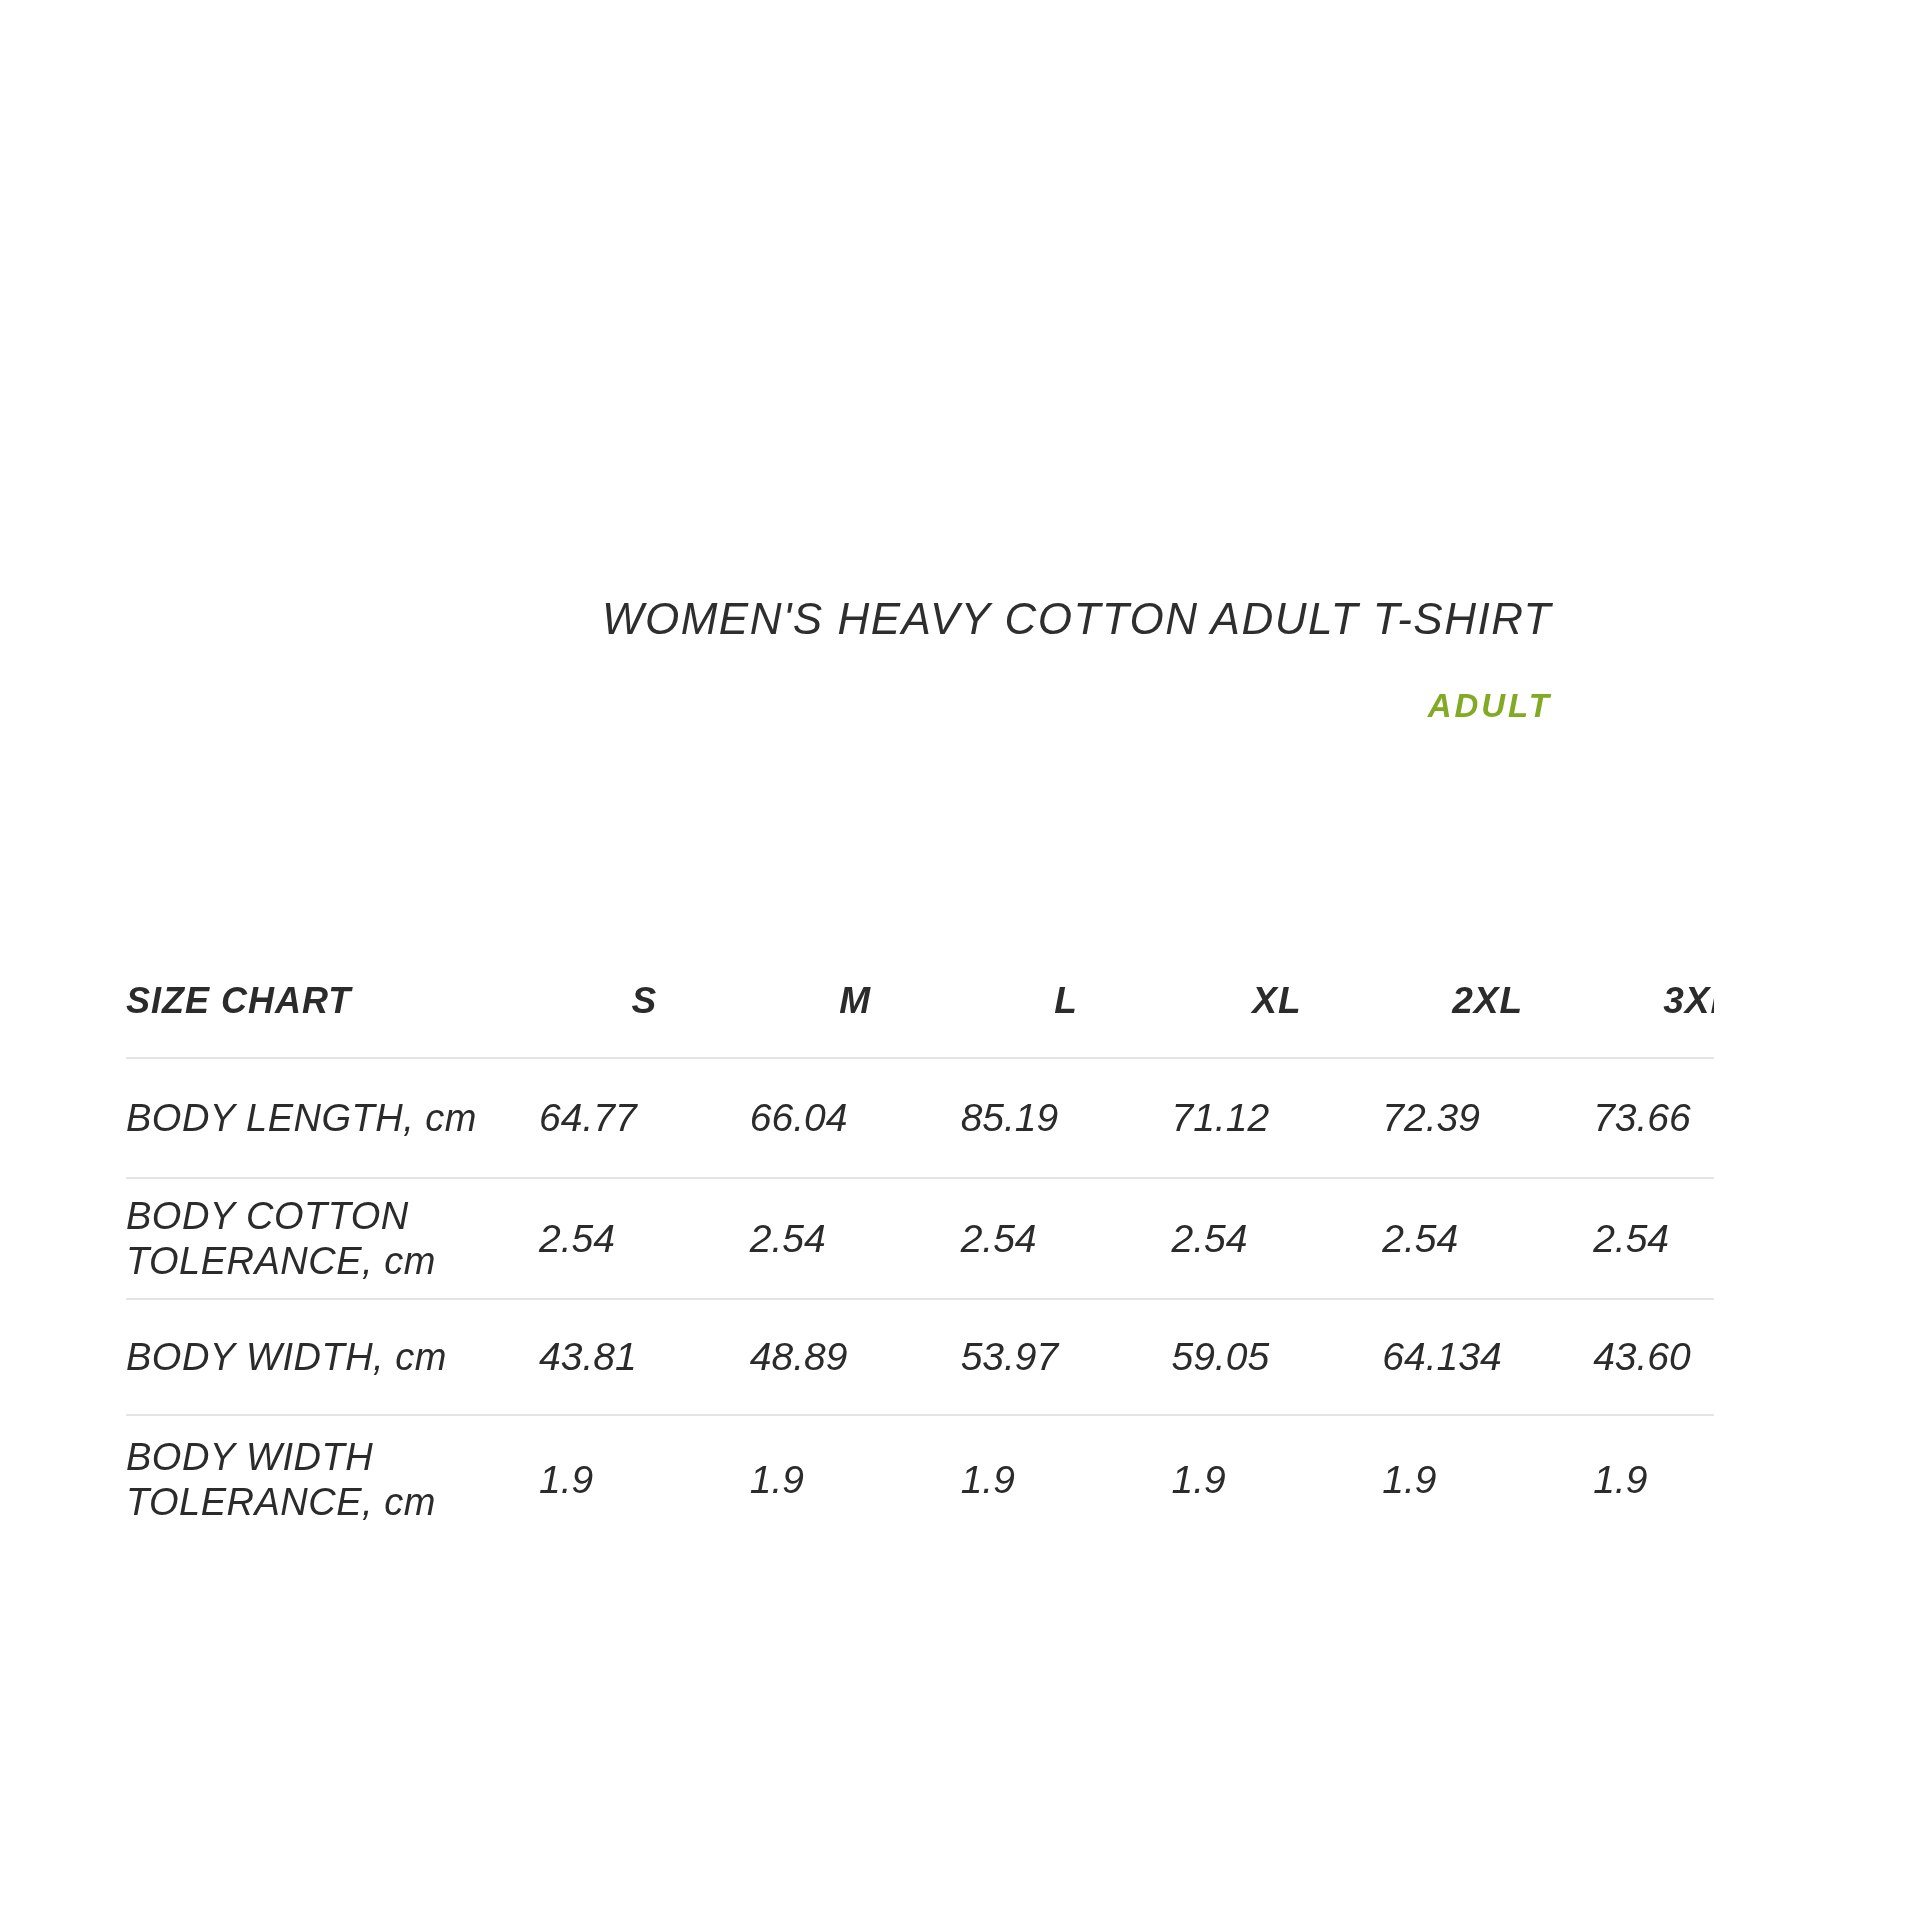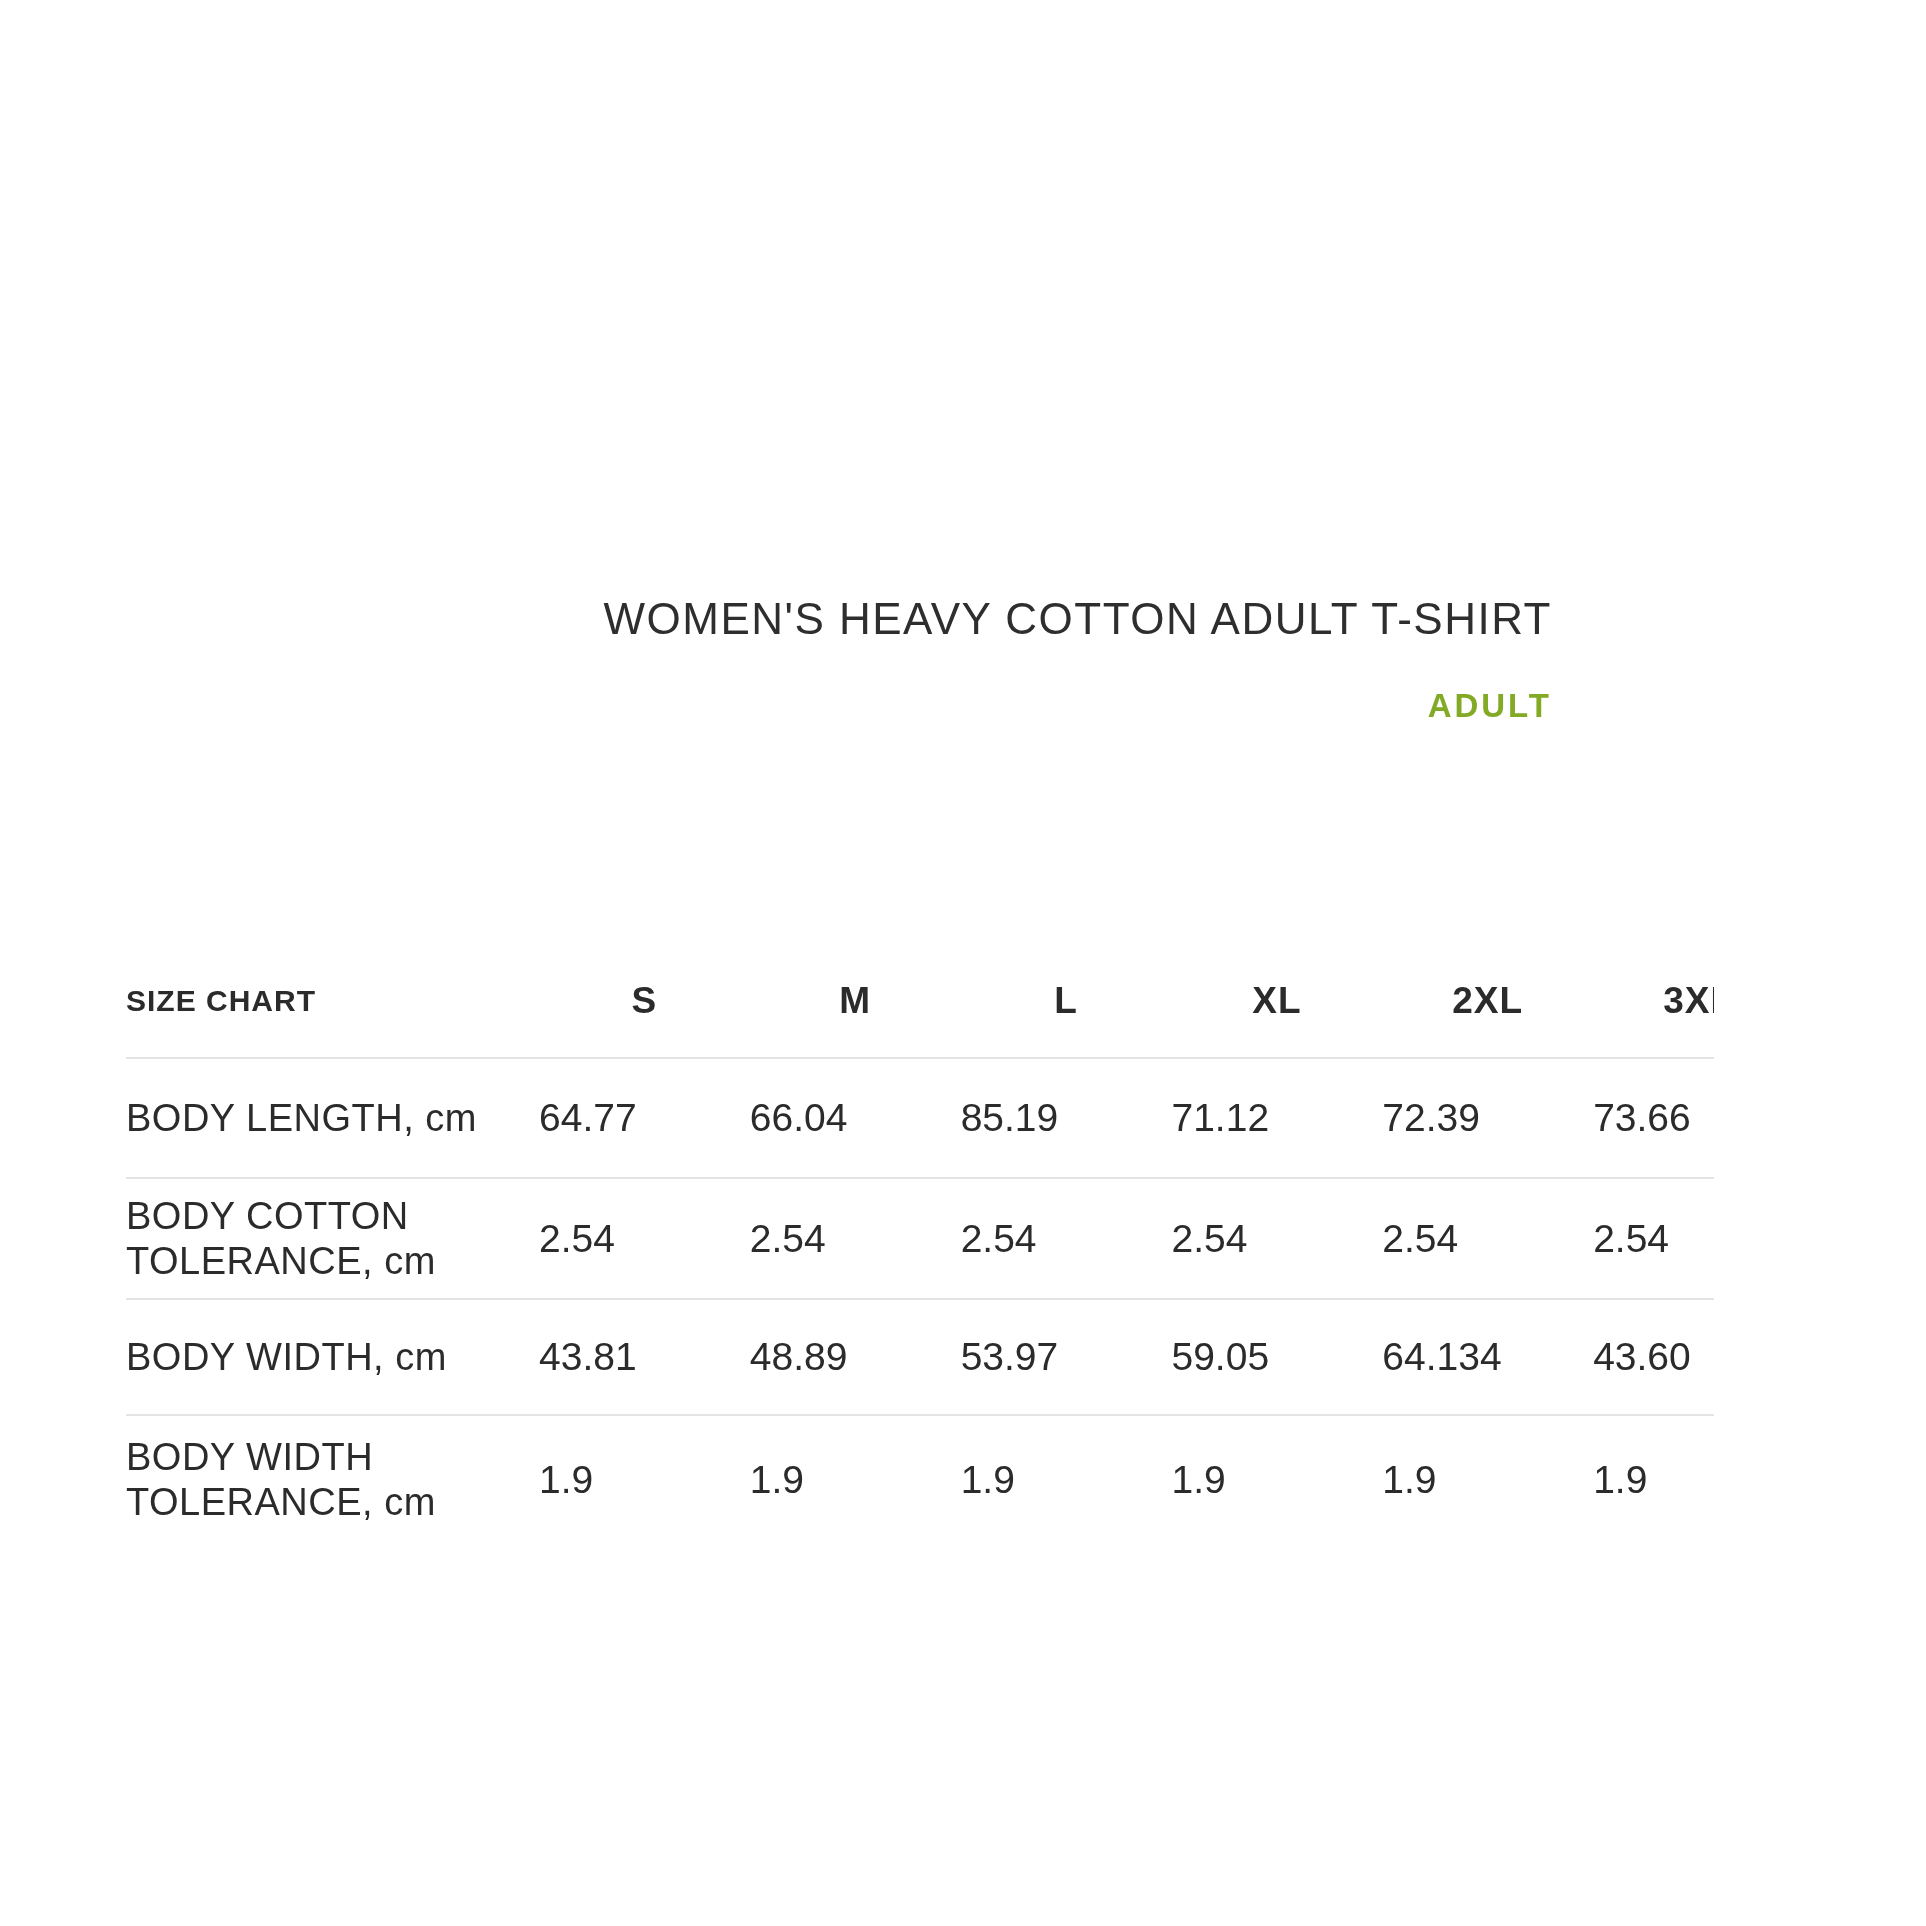--- a/index.html
+++ b/index.html
@@ -8,20 +8,21 @@
     background: #ffffff;
   }
   .page {
     position: relative;
     width: 1714px;
     height: 1927px;
     background: #ffffff;
     font-family: "Liberation Sans", sans-serif;
     color: #2b2b2b;
     overflow: hidden;
+    font-style: italic;
   }
   .product-title {
     position: absolute;
     top: 594px;
     right: 162px;
     font-size: 44px;
     font-weight: 400;
     letter-spacing: 1.5px;
     color: #2e2e2e;
     white-space: nowrap;
@@ -52,21 +53,21 @@
   }
   .size-table thead tr { height: 113px; }
   .size-table thead th {
     font-weight: 700;
     font-size: 37px;
     letter-spacing: 1px;
     text-align: center;
   }
   .size-table thead th.corner {
     text-align: left;
-    font-size: 30px;
+    font-size: 36px;
   }
   .size-table tr.ruled { border-bottom: 2px solid #e4e4e4; }
   .size-table tbody tr.r1 { height: 120px; }
   .size-table tbody tr.r2 { height: 121px; }
   .size-table tbody tr.r3 { height: 116px; }
   .size-table tbody tr.r4 { height: 129px; }
   .size-table td.row-label {
     text-align: left;
     font-size: 38px;
     line-height: 45px;

